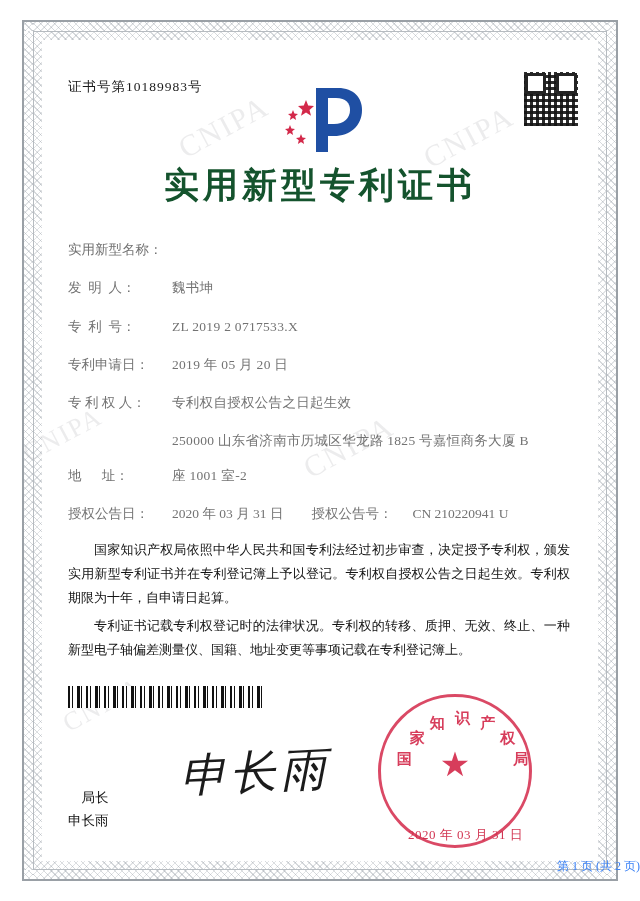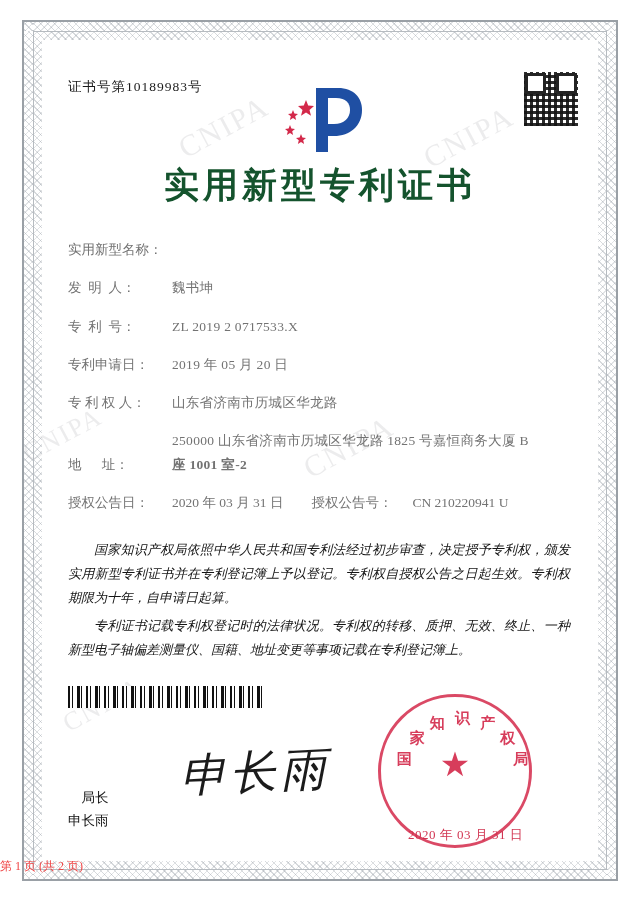--- a/index.html
+++ b/index.html
@@ -146,38 +146,36 @@
     letter-spacing: .3px;
   }
   .row.two .val2 {
     margin-left: 24px;
   }
   .inline-group {
     display: flex;
     flex: 1;
   }
   .addr-line2 {
-    margin-top: 3px;
-    font-weight: bold;
+    margin-top: 14px;
   }
 
   
   .paras {
     position: absolute;
     left: 68px; top: 538px;
     width: 502px;
     font-size: 13px;
     color: #141414;
     line-height: 1.85;
     text-align: justify;
   }
   .paras p {
     margin: 0 0 4px 0;
     text-indent: 26px;
-    font-style: italic;
   }
 
   
   .barcode {
     position: absolute;
     left: 68px; top: 686px;
     width: 196px; height: 22px;
     background-image: repeating-linear-gradient(90deg,
       #111 0 2px, #fff 2px 4px, #111 4px 5px, #fff 5px 9px,
       #111 9px 12px, #fff 12px 13px, #111 13px 14px, #fff 14px 18px);
@@ -243,23 +241,23 @@
     left: 408px; top: 826px;
     font-size: 13px;
     color: #cf2b49;
     letter-spacing: .5px;
     opacity: .95;
   }
 
   .footer {
     position: absolute;
     left: 0; right: 0; top: 858px;
-    text-align: left;
+    text-align: right;
     font-size: 12px;
-    color: #ef4444;
+    color: #3b82f6;
   }
 </style>
 </head>
 <body>
 
 <div class="page">
 
   <div class="frame-guilloche"></div>
   <div class="frame-outer"></div>
   <div class="frame-inner"></div>
@@ -305,21 +303,21 @@
       <div class="val">ZL 2019 2 0717533.X</div>
     </div>
 
     <div class="row">
       <div class="lbl">专利申请日：</div>
       <div class="val">2019 年 05 月 20 日</div>
     </div>
 
     <div class="row">
       <div class="lbl">专 利 权 人：</div>
-      <div class="val">山东省济南市历城区华龙路</div>
+      <div class="val">专利权自授权公告之日起生效</div>
     </div>
 
     <div class="row">
       <div class="lbl">地      址：</div>
       <div class="val">
         <div>250000  山东省济南市历城区华龙路 1825 号嘉恒商务大厦 B</div>
         <div class="addr-line2">座 1001 室-2</div>
       </div>
     </div>
 

